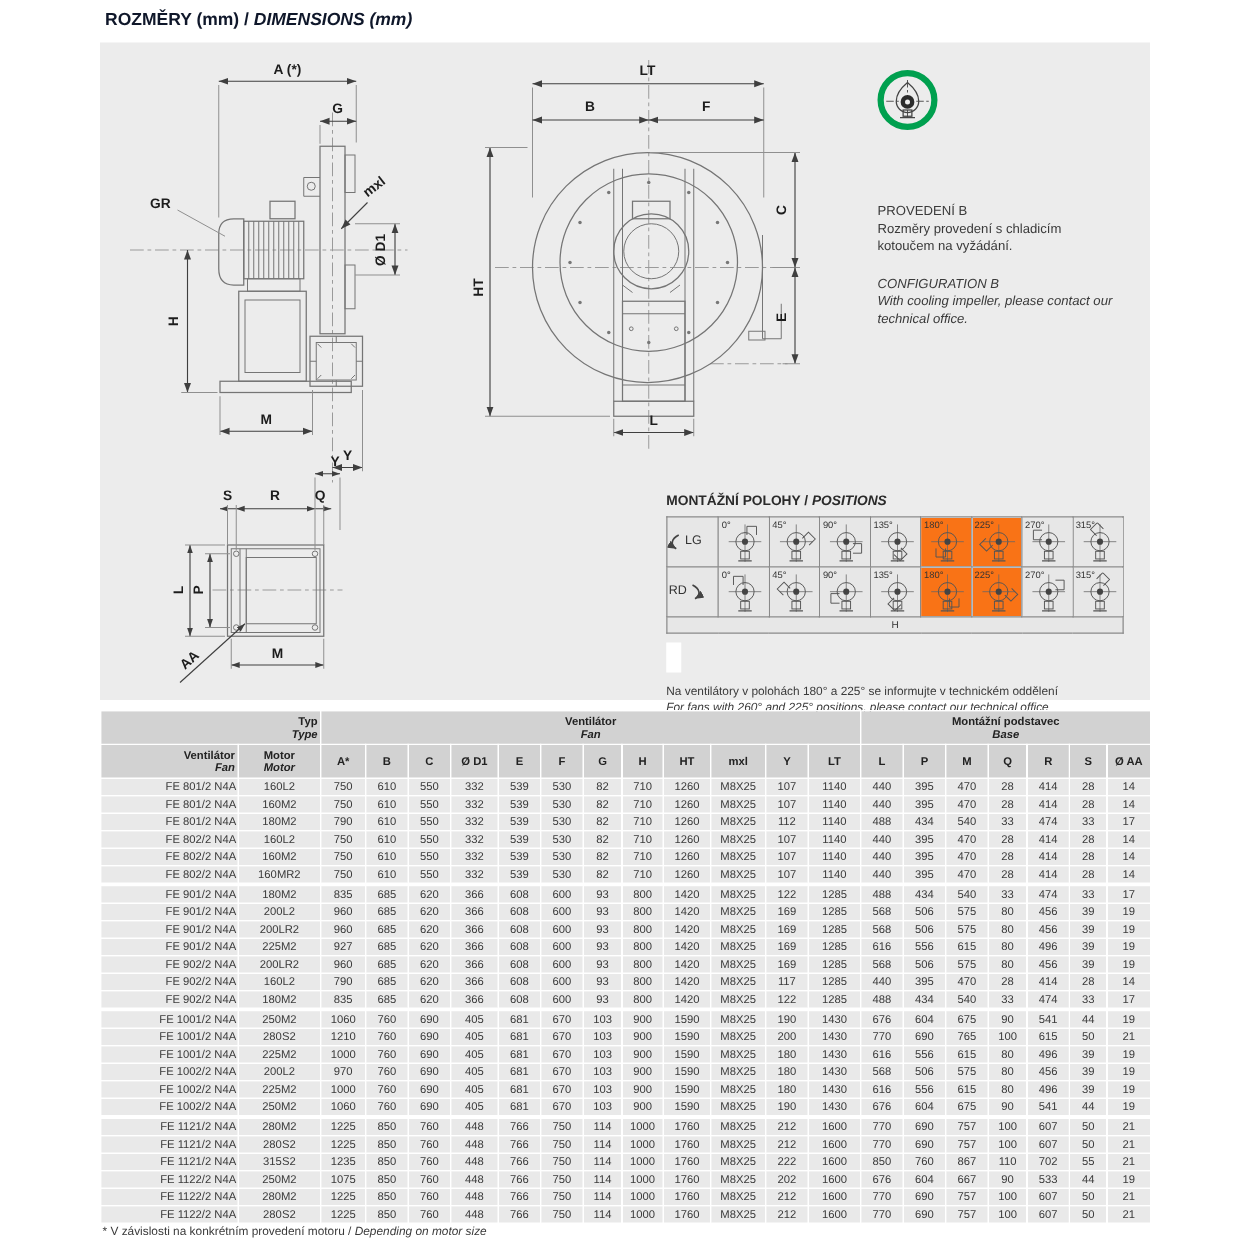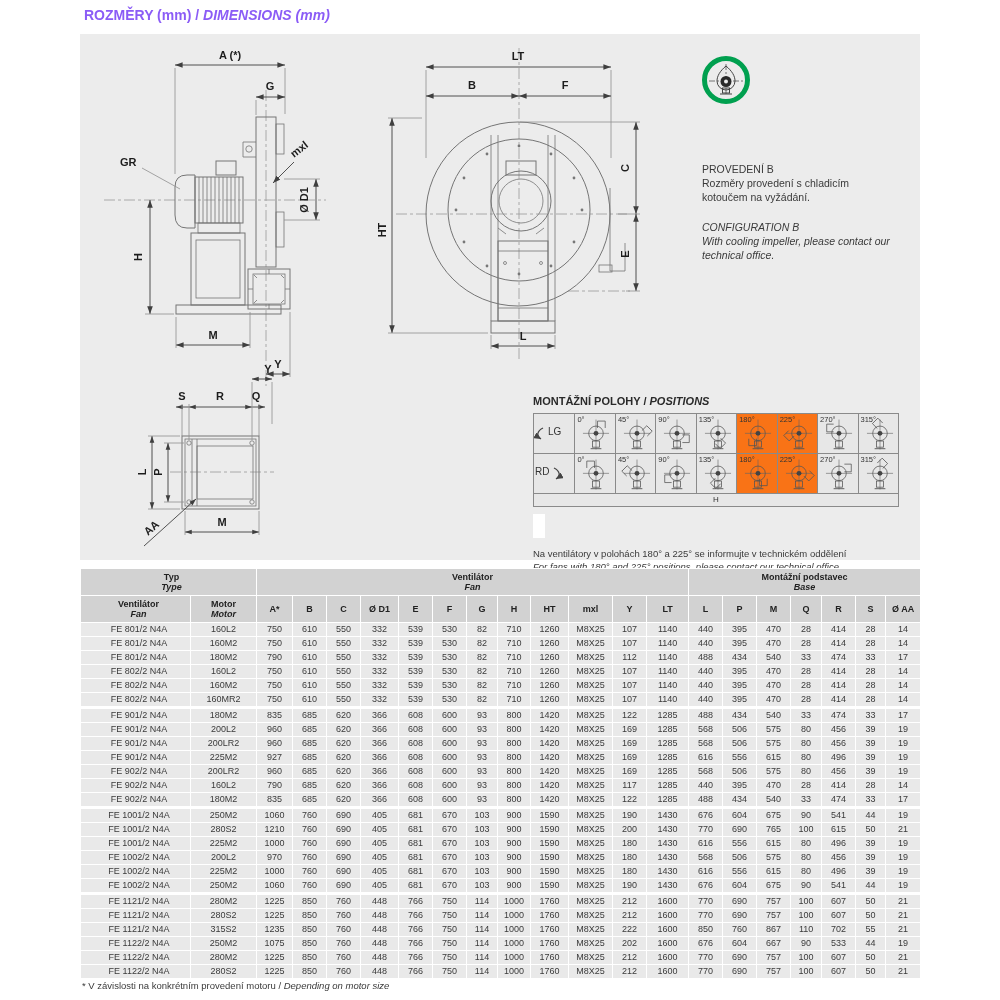--- a/index.html
+++ b/index.html
@@ -1,18 +1,18 @@
 <!DOCTYPE html>
 <html><head>
 <meta charset="utf-8">
 <style>
   html,body{margin:0;padding:0;background:#fff;}
   body{width:1000px;height:1000px;font-family:"Liberation Sans",sans-serif;color:#3a3a3a;position:relative;}
   .page{position:absolute;left:0;top:0;width:1000px;height:1000px;background:#fff;}
-  .title{position:absolute;left:84px;top:7px;font-size:14px;font-weight:bold;color:#8b5cf6;}
+  .title{position:absolute;left:84px;top:7px;font-size:14px;font-weight:bold;color:#0f172a;}
   .it{font-style:italic;}
   .panel{position:absolute;left:80px;top:34px;width:840px;height:526px;background:#ececec;}
   svg text{font-family:"Liberation Sans",sans-serif;}
   .ol{stroke:#757575;fill:none;stroke-width:1;}
   .olt{stroke:#757575;fill:none;stroke-width:0.8;}
   .dl{stroke:#3f3f3f;fill:none;stroke-width:0.9;}
   .ext{stroke:#8f8f8f;stroke-width:0.8;fill:none;}
   .cl{stroke:#9a9a9a;stroke-width:0.8;stroke-dasharray:11 3 3 3;fill:none;}
   .lbl{font-size:11px;font-weight:bold;fill:#1c1c1c;}
   .dsvg{position:absolute;}
@@ -35,21 +35,21 @@
   .angle{position:absolute;left:2px;top:1px;font-size:7.5px;color:#333;}
   .picon{position:absolute;left:4px;top:4px;}
   .pos-table td.hrow{height:12px;line-height:12px;text-align:center;font-size:8px;color:#333;}
   .pos-note{display:flex;gap:9px;margin-top:7px;font-size:9.5px;line-height:13px;color:#3a3a3a;flex-direction:column;}
   .swatch{width:12px;height:24px;background:#fff;flex:0 0 auto;}
   .dim-table{position:absolute;left:80px;top:568px;width:840px;border-collapse:collapse;table-layout:fixed;}
   .dim-table th,.dim-table td{border:1px solid #fff;overflow:hidden;white-space:nowrap;}
   .dim-table thead th{background:#d2d2d2;font-size:9px;line-height:10px;padding:3px 2px;color:#222;text-align:center;vertical-align:middle;font-weight:bold;}
   .dim-table thead .it{font-weight:bold;}
   .dim-table tbody td{background:#e9e9e9;font-size:9px;height:13px;line-height:13px;text-align:center;padding:0 1px;color:#3a3a3a;}
-  .dim-table .left{text-align:center;padding-left:8px;}
+  .dim-table .left{text-align:right;padding-left:8px;}
   .dim-table tr.gs td{border-top:3px solid #fff;}
   .footnote{position:absolute;left:82px;top:980px;font-size:9.5px;color:#3a3a3a;}
 </style>
 </head>
 <body>
 
 <div class="page">
 
   <div class="title">
     <span>ROZMĚRY (mm)</span><span> / </span><span class="it">DIMENSIONS (mm)</span>
@@ -531,21 +531,21 @@
             </tr>
             <tr>
               <td colspan="9" class="hrow">H</td>
             </tr>
           </tbody>
       </table>
       <div class="pos-note">
         <div class="swatch"></div>
         <div>
           <div>Na ventilátory v polohách 180° a 225° se informujte v technickém oddělení</div>
-          <div class="it">For fans with 180° and 225° positions, please contact our technical office</div>
+          <div class="it">For fans with 260° and 225° positions, please contact our technical office</div>
         </div>
       </div>
     </div>
   </div>
 
   <table class="dim-table">
     <colgroup>
       <col style="width:110px">
         <col style="width:66px">
       <col style="width:36px">

